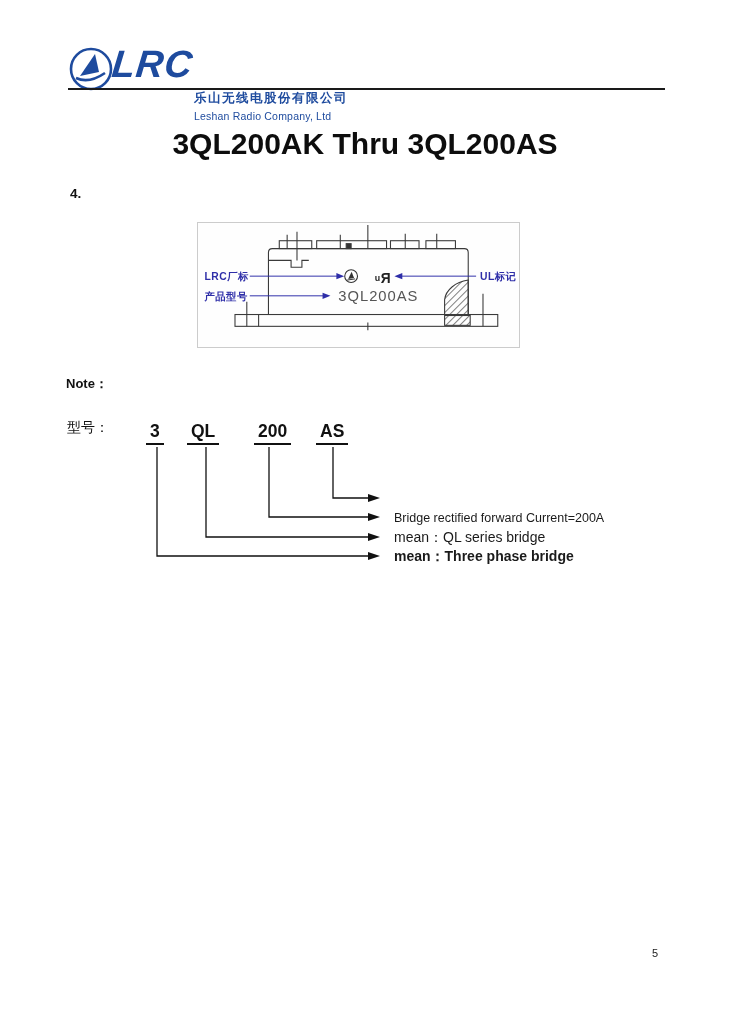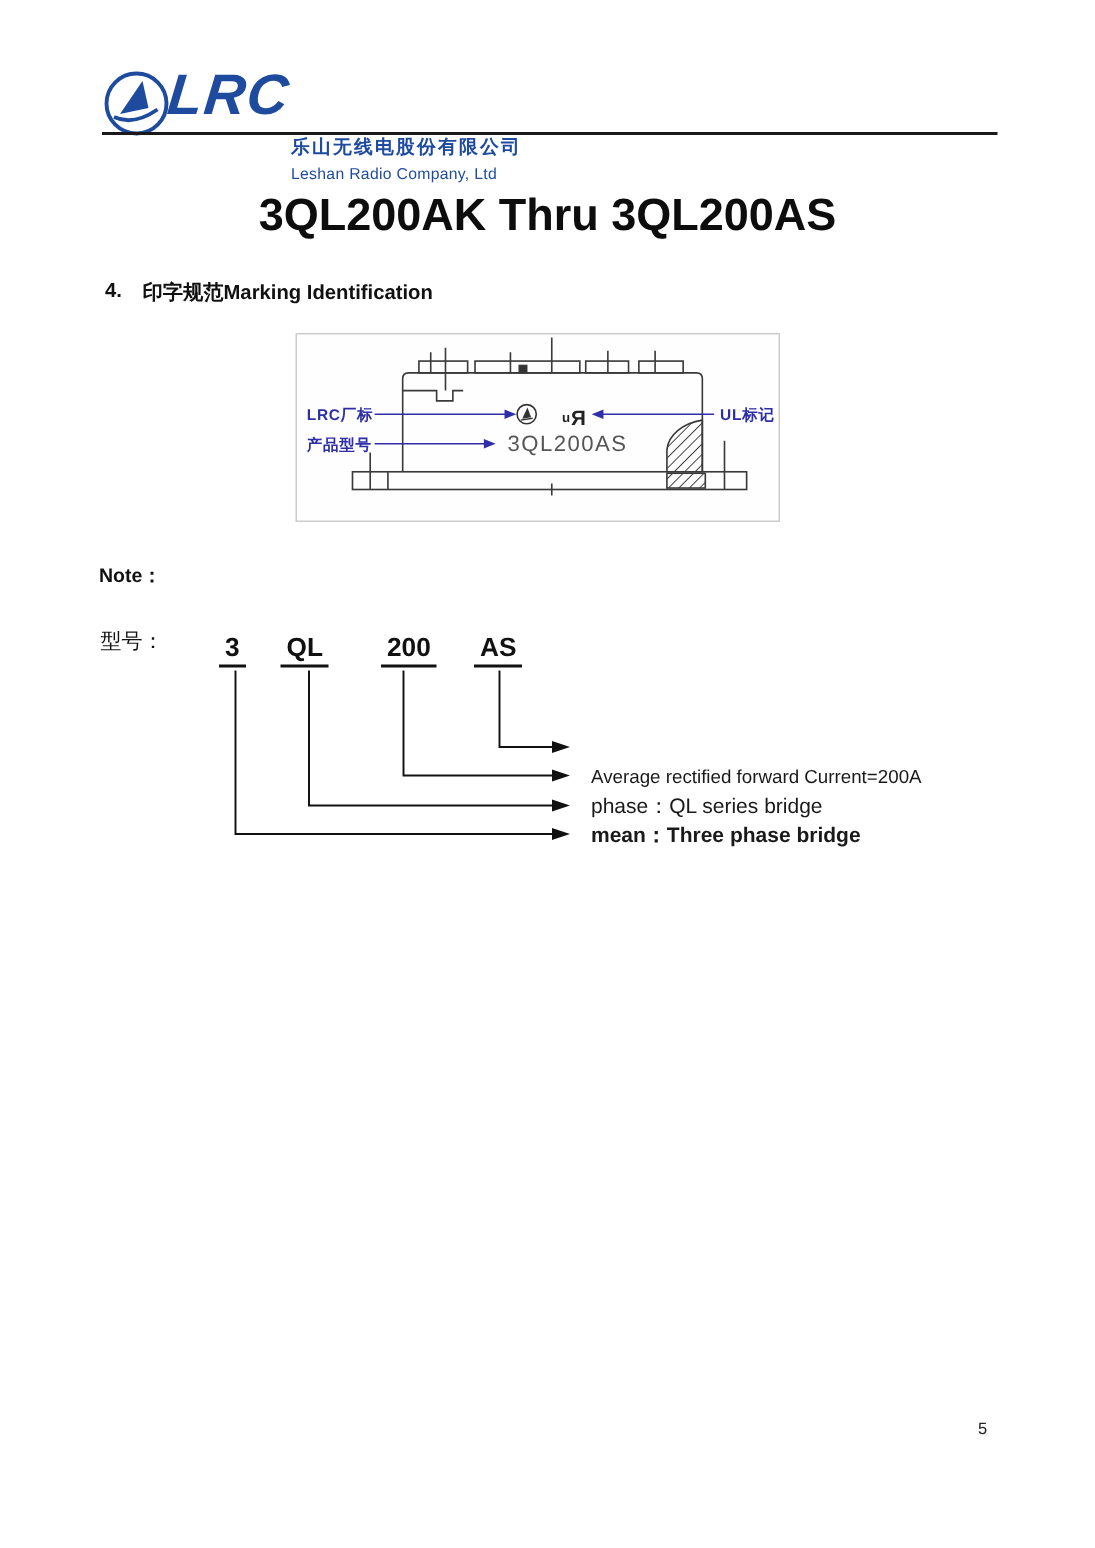--- a/index.html
+++ b/index.html
@@ -65,21 +65,20 @@
   <div class="company-block">
     <div class="company-cn">乐山无线电股份有限公司</div>
     <div class="company-en">Leshan Radio Company, Ltd</div>
   </div>
   <div class="header-rule"></div>
 
   <div class="doc-title">3QL200AK Thru 3QL200AS</div>
 
   <div class="section-heading">
     <span class="sec-num">4.</span>
-    <span>印字规范Marking Identification</span>
   </div>
 
   <div class="figure-box">
     <svg viewBox="0 0 323 126" width="321" height="124">
       <defs>
         <pattern id="hatch" width="5" height="5" patternUnits="userSpaceOnUse" patternTransform="rotate(45)">
           <line x1="0" y1="0" x2="0" y2="5" stroke="#3a3a3a" stroke-width="1.3"></line>
         </pattern>
       </defs>
 
@@ -160,19 +159,19 @@
       <path d="M157,447 L157,556 L368,556"></path>
     </g>
     <g fill="#111" stroke="none">
       <polygon points="380,498 368,494 368,502"></polygon>
       <polygon points="380,517 368,513 368,521"></polygon>
       <polygon points="380,537 368,533 368,541"></polygon>
       <polygon points="380,556 368,552 368,560"></polygon>
     </g>
   </svg>
 
-  <div class="expl expl-1">Average rectified forward Current=200A</div>
-  <div class="expl expl-2">phase：QL series bridge</div>
+  <div class="expl expl-1">Bridge rectified forward Current=200A</div>
+  <div class="expl expl-2">mean：QL series bridge</div>
   <div class="expl expl-3">mean：Three phase bridge</div>
 
   <div class="page-number">5</div>
 
 </div>
 
 </body></html>

